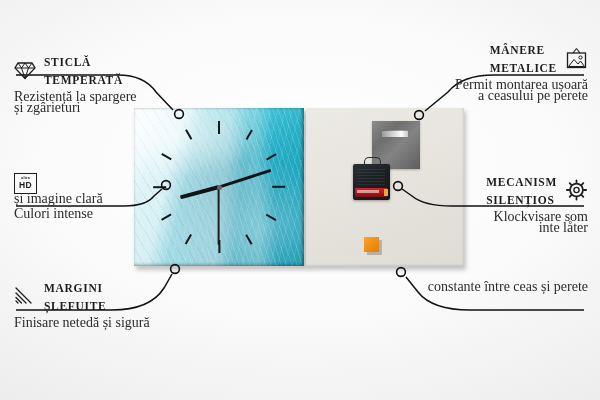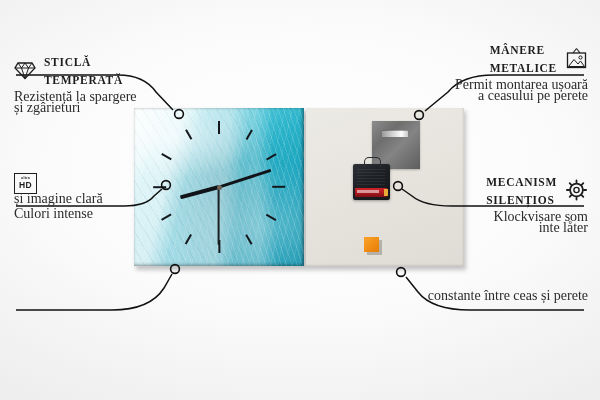--- a/index.html
+++ b/index.html
@@ -343,20 +343,39 @@
         <span class="hd-badge">
           <span class="u">ultra</span>
           <span class="h">HD</span>
         </span>
       </span>
     </div>
     <div class="fdesc" style="margin-top:0">și imagine clară</div>
     <div class="fdesc">Culori intense</div>
   </div>
 
+  <div class="feature left" id="f-margini">
+    <div class="head">
+      <span class="ficon">
+        <svg width="22" height="20" viewBox="0 0 22 20">
+          <g stroke="#1d1d1d" fill="none" stroke-width="1.3" stroke-linecap="round">
+            <path d="M2,2 L17,17"></path>
+            <path d="M2,7 L12,17"></path>
+            <path d="M2,11.5 L7.5,17"></path>
+            <path d="M2,15 L4,17"></path>
+          </g>
+        </svg>
+      </span>
+      <span>
+        <span class="ftitle">MARGINI</span><br>
+        <span class="ftitle">ȘLEFUITE</span>
+      </span>
+    </div>
+    <div class="fdesc">Finisare netedă și sigură</div>
+  </div>
 
   <div class="feature right" id="f-manere">
     <div class="head">
       <span>
         <span class="ftitle">MÂNERE</span><br>
         <span class="ftitle">METALICE</span>
       </span>
       <span class="ficon">
         <svg width="23" height="21" viewBox="0 0 23 21">
           <path d="M11.5,0.5 L15,5" fill="none" stroke="#1d1d1d" stroke-width="1.1"></path>
@@ -387,16 +406,16 @@
           </g>
           <circle cx="11.5" cy="11" r="2.6" fill="none" stroke="#1d1d1d" stroke-width="1.4"></circle>
         </svg>
       </span>
     </div>
     <div class="fdesc">Klockvisare som</div>
     <div class="fdesc" style="margin-top:0">inte låter</div>
   </div>
 
   <div class="feature right" id="f-distantier">
-    <div class="fdesc" style="margin-top:13px">constante între ceas și perete</div>
+    <div class="fdesc" style="margin-top:4px">constante între ceas și perete</div>
   </div>
 
 </div>
 
 </body></html>

